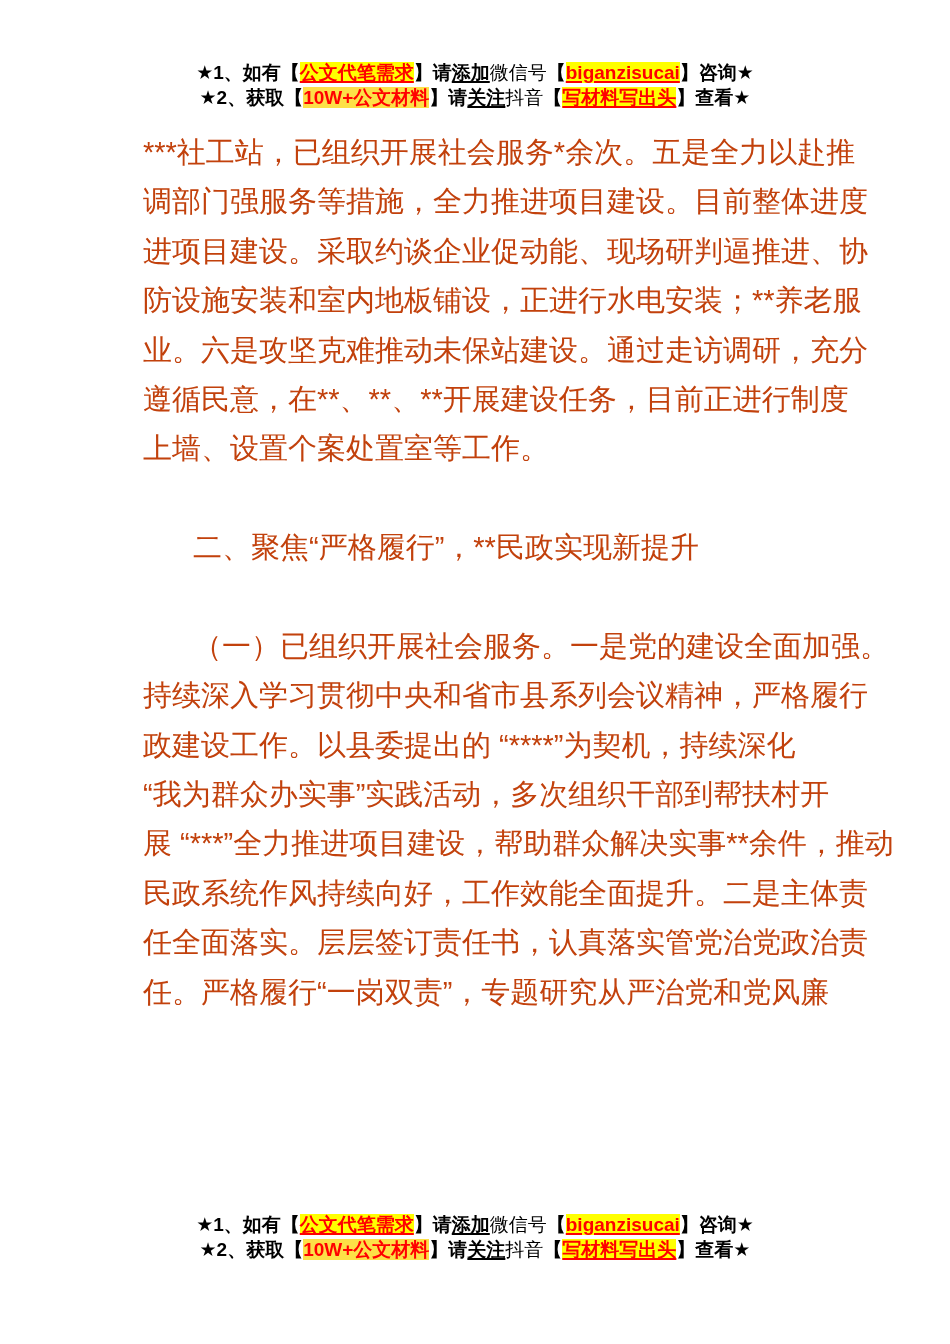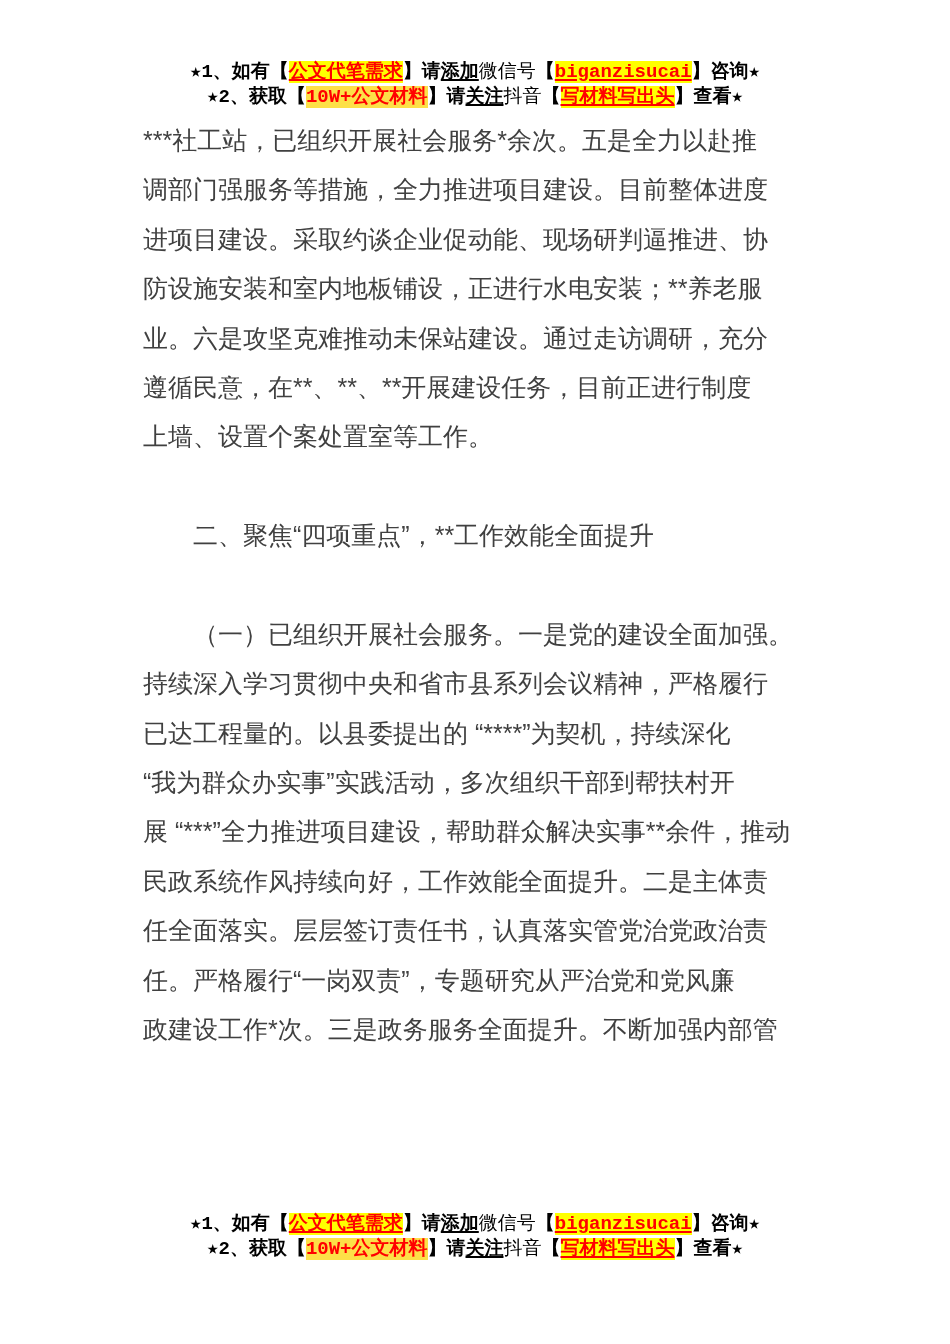--- a/index.html
+++ b/index.html
@@ -19,41 +19,40 @@
   
   .banner {
     position: absolute;
     left: 0;
     width: 950px;
     text-align: center;
     font-size: 19px;
     line-height: 25px;
     color: #000000;
     white-space: nowrap;
-    font-family: Liberation Mono, monospace;
   }
   .banner-top { top: 60px; }
   .banner-bottom { top: 1212px; }
   .banner .banner-line { display: block; }
 
   .seg-b  { font-weight: 700; color: #000000; }
   .seg-bu { font-weight: 700; color: #000000; text-decoration: underline; text-decoration-thickness: 2px; text-underline-offset: 2px; }
   .seg-n  { font-weight: 400; color: #000000; }
   .seg-hl { font-weight: 700; color: #ff0000; background: #fde047; }
   .seg-hlu{ font-weight: 700; color: #ff0000; background: #ffff00; text-decoration: underline; text-decoration-thickness: 2px; text-underline-offset: 2px; }
 
   
   .content {
     position: absolute;
-    top: 116px;
+    top: 128px;
     left: 143px;
     width: 720px;
-    font-size: 25px;
+    font-size: 29px;
     line-height: 49.4px;
-    color: #404040;
+    color: #c2410c;
     font-weight: 400;
   }
   .content .line {
     white-space: nowrap;
     height: 49.4px;
   }
   .spacer {
     height: 49.4px;
   }
   .heading {
@@ -79,32 +78,31 @@
     <div class="paragraph">
         <div class="line">***社工站，已组织开展社会服务*余次。五是全力以赴推</div>
         <div class="line">调部门强服务等措施，全力推进项目建设。目前整体进度</div>
         <div class="line">进项目建设。采取约谈企业促动能、现场研判逼推进、协</div>
         <div class="line">防设施安装和室内地板铺设，正进行水电安装；**养老服</div>
         <div class="line">业。六是攻坚克难推动未保站建设。通过走访调研，充分</div>
         <div class="line">遵循民意，在**、**、**开展建设任务，目前正进行制度</div>
         <div class="line">上墙、设置个案处置室等工作。</div>
       </div>
     <div class="spacer"></div>
-    <div class="heading">二、聚焦“四项重点”，**工作效能全面提升</div>
+    <div class="heading">二、聚焦“严格履行”，**民政实现新提升</div>
     <div class="spacer"></div>
     <div class="paragraph indent-first">
         <div class="line">（一）已组织开展社会服务。一是党的建设全面加强。</div>
         <div class="line">持续深入学习贯彻中央和省市县系列会议精神，严格履行</div>
-        <div class="line">已达工程量的。以县委提出的 “****”为契机，持续深化</div>
+        <div class="line">政建设工作。以县委提出的 “****”为契机，持续深化</div>
         <div class="line">“我为群众办实事”实践活动，多次组织干部到帮扶村开</div>
         <div class="line">展 “***”全力推进项目建设，帮助群众解决实事**余件，推动</div>
         <div class="line">民政系统作风持续向好，工作效能全面提升。二是主体责</div>
         <div class="line">任全面落实。层层签订责任书，认真落实管党治党政治责</div>
         <div class="line">任。严格履行“一岗双责”，专题研究从严治党和党风廉</div>
-        <div class="line">政建设工作*次。三是政务服务全面提升。不断加强内部管</div>
       </div>
   </div>
 
   <div class="banner banner-bottom">
     <span class="banner-line"><span class="seg-b">★1、如有【</span><span class="seg-hlu">公文代笔需求</span><span class="seg-b">】请</span><span class="seg-bu">添加</span><span class="seg-n">微信号</span><span class="seg-b">【</span><span class="seg-hlu">biganzisucai</span><span class="seg-b">】咨询★</span></span>
     <span class="banner-line"><span class="seg-b">★2、获取【</span><span class="seg-hl">10W+公文材料</span><span class="seg-b">】请</span><span class="seg-bu">关注</span><span class="seg-n">抖音</span><span class="seg-b">【</span><span class="seg-hlu">写材料写出头</span><span class="seg-b">】查看★</span></span>
   </div>
 
 </div>
 

